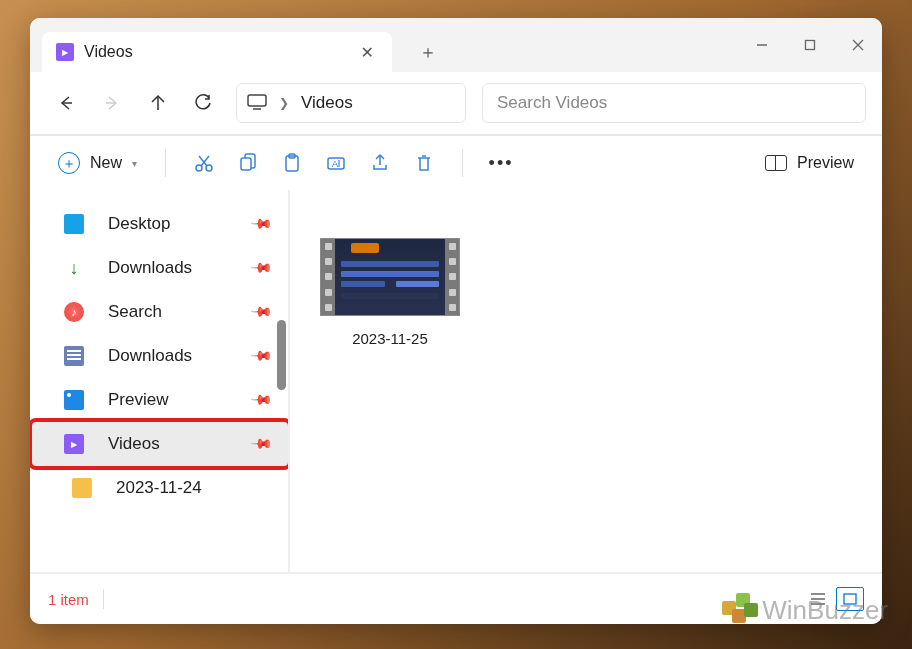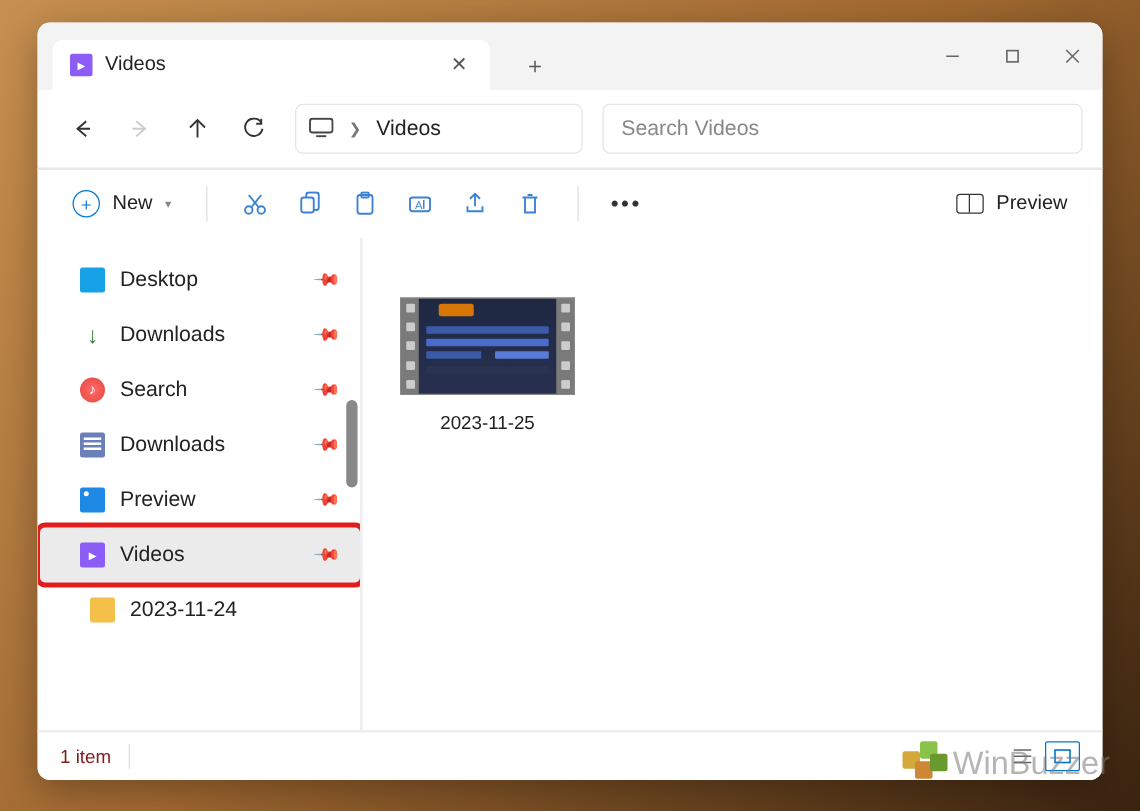--- a/index.html
+++ b/index.html
@@ -140,21 +140,21 @@
     .sidebar {
       width:260px; border-right:2px solid #eee; padding:12px 0;
       position:relative;
       overflow:hidden;
     }
     .sidebar-scroll-thumb {
       position:absolute; right:2px; top:130px; width:9px; height:70px;
       background:#888; border-radius:5px;
     }
     .side-item {
-      display:flex; align-items:center; gap:12px;
+      display:flex; align-items:center; gap:24px;
       height:44px; padding:0 18px 0 34px; font-size:17px; color:#222;
       position:relative;
     }
     .side-item.indent { padding-left:42px; }
     .pin { margin-left:auto; color:#888; font-size:14px; transform:rotate(45deg); }
     .side-item.active {
       background:#ebebeb;
     }
     .highlight-box {
       position:absolute;
@@ -188,22 +188,22 @@
       flex:1;
       background:linear-gradient(180deg,#1e2842 0%,#283050 100%);
       position:relative;
       overflow:hidden;
     }
     .thumb-bar{position:absolute;left:6px;right:6px;height:6px;background:#3b5ba8;border-radius:1px;}
     .thumb-accent{position:absolute;background:#d97706;}
     .file-name { font-size:15px; color:#222; line-height:1.4; }
     
     .status-bar {
-      height:40px; border-top:2px solid #eee; display:flex; align-items:center;
-      padding:0 18px; font-size:15px; color:#7f1d1d;
+      height:52px; border-top:2px solid #eee; display:flex; align-items:center;
+      padding:0 18px; font-size:15px; color:#ef4444;
       background:#fff;
     }
     .status-sep { width:1px; height:20px; background:#ddd; margin:0 14px; }
     .view-btns { margin-left:auto; display:flex; gap:4px; }
     .view-btn {
       width:28px; height:24px; display:flex; align-items:center; justify-content:center;
       color:#555;
     }
     .view-btn.active { border:1.5px solid #0078d4; color:#0078d4; border-radius:2px;}
     

